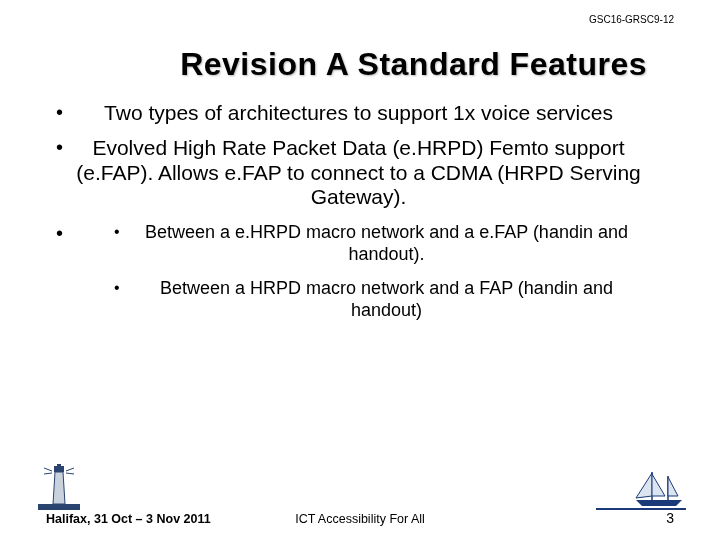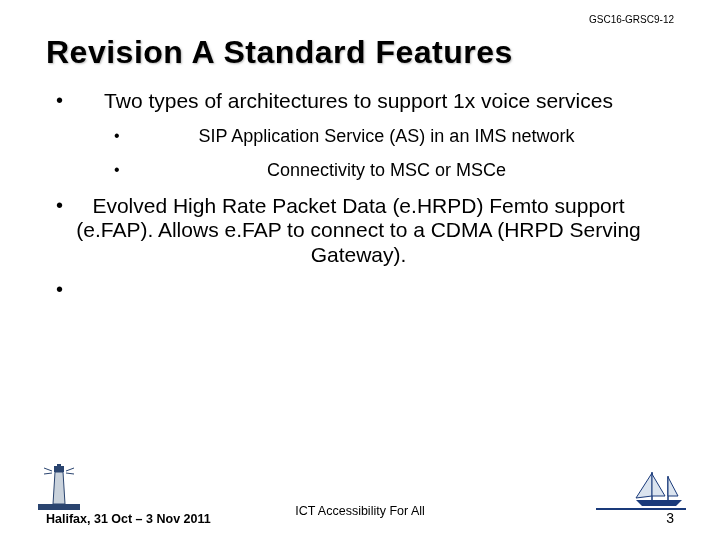--- a/index.html
+++ b/index.html
@@ -17,24 +17,24 @@
     position: relative;
   }
   .docnum {
     position: absolute;
     top: 14px;
     right: 46px;
     font-size: 10px;
     color: #000;
   }
   .title {
-    text-align: left;
+    text-align: right;
     font-size: 32px;
     font-weight: bold;
-    margin-top: 16px;
+    margin-top: 28px;
     margin-bottom: 18px;
     text-shadow: 1px 1px 2px rgba(120,120,120,0.5);
     letter-spacing: 0.5px;
   }
   ul.top { list-style: none; padding: 0 6px 0 10px; text-align: center; }
   ul.top > li { margin-bottom: 10px; position: relative; padding-left: 20px; font-size: 21px; line-height: 1.18; }
   ul.top > li::before {
     content: "•";
     position: absolute;
     left: 0;
@@ -53,21 +53,21 @@
   .footer {
     position: absolute;
     bottom: 14px;
     left: 0;
     width: 720px;
     padding: 0 46px;
     font-size: 12.5px;
     font-weight: bold;
   }
   .footer .left { position: absolute; left: 46px; bottom: 0; }
-  .footer .center { position: absolute; left: 0; width: 720px; text-align: center; bottom: 8px; font-weight: normal; }
+  .footer .center { position: absolute; left: 0; width: 720px; text-align: center; bottom: 0; font-weight: normal; }
   .footer .right { position: absolute; right: 46px; bottom: 0; font-weight: normal; font-size: 14px; }
   .lighthouse {
     position: absolute;
     left: 38px;
     bottom: 30px;
     width: 42px;
     height: 46px;
   }
   .boat {
     position: absolute;
@@ -90,29 +90,29 @@
 
 <div class="slide">
 
   <div class="docnum">GSC16-GRSC9-12</div>
 
   <h1 class="title">Revision A Standard Features</h1>
 
   <ul class="top">
     <li>
       <span>Two types of architectures to support 1x voice services</span>
-      <ul class="sub">
-        <li><span>SIP Application Service (AS) in an IMS network</span></li>
-        <li><span>Connectivity to MSC or MSCe</span></li>
-      </ul>
     </li>
     <li>
       <span>Evolved High Rate Packet Data (e.HRPD) Femto support (e.FAP). Allows e.FAP to connect to a CDMA (HRPD Serving Gateway).</span>
     </li>
     <li>
+      <ul class="sub">
+        <li><span>Between a e.HRPD macro network and a e.FAP (handin and handout).</span></li>
+        <li><span>Between a HRPD macro network and a FAP (handin and handout)</span></li>
+      </ul>
     </li>
   </ul>
 
   <div class="lighthouse">
     <svg viewBox="0 0 42 46" width="42" height="46">
       <rect x="0" y="40" width="42" height="6" fill="#2a446f"></rect>
       <polygon points="17,8 25,8 27,40 15,40" fill="#c9d2dc" stroke="#2a446f" stroke-width="1"></polygon>
       <rect x="16" y="2" width="10" height="6" fill="#2a446f"></rect>
       <rect x="19" y="0" width="4" height="3" fill="#2a446f"></rect>
       <line x1="6" y1="4" x2="14" y2="7" stroke="#2a446f" stroke-width="1"></line>

